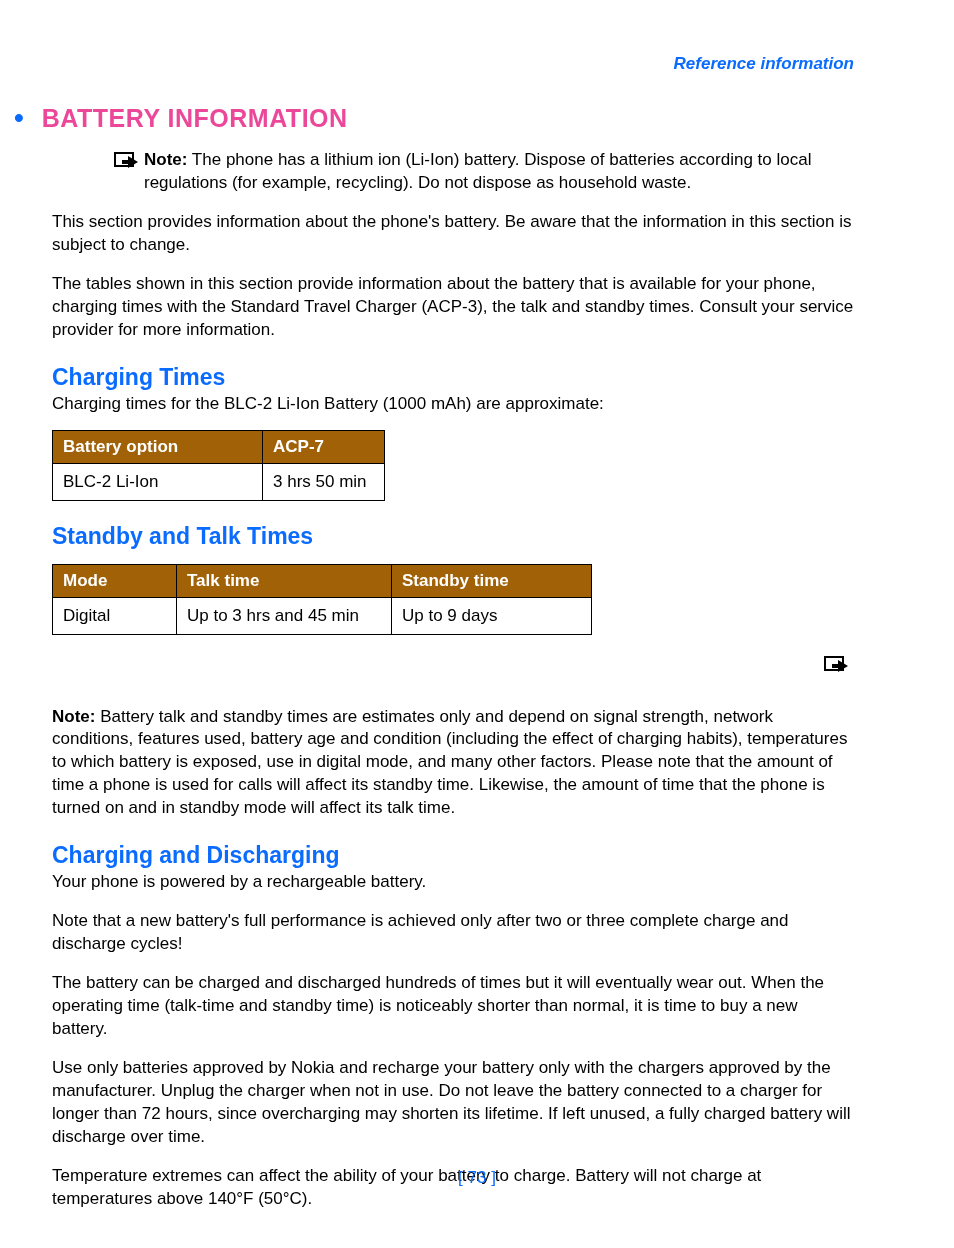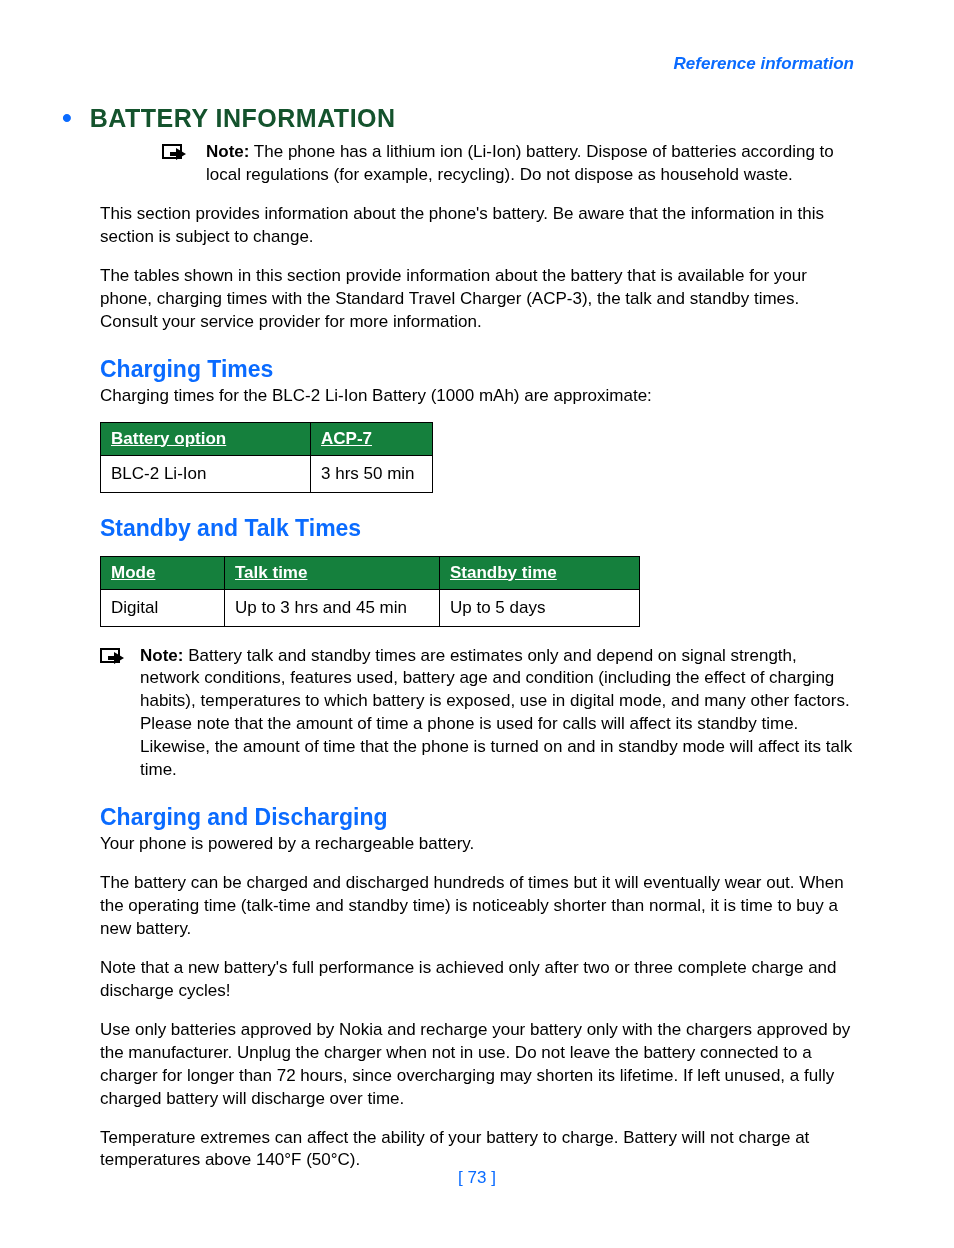--- a/index.html
+++ b/index.html
@@ -5,21 +5,21 @@
   * { box-sizing: border-box; margin: 0; padding: 0; }
   body {
     width: 954px;
     height: 1248px;
     background: #fff;
     font-family: "Trebuchet MS", "Lucida Sans", Arial, sans-serif;
     color: #000;
     position: relative;
   }
   .page {
-    padding: 54px 100px 0 100px;
+    padding: 54px 100px 0 52px;
   }
   .header-link {
     text-align: right;
     color: #0a6bff;
     font-style: italic;
     font-weight: bold;
     font-size: 17px;
     margin-bottom: 30px;
   }
   .section-title-row {
@@ -28,33 +28,32 @@
     gap: 18px;
     margin-left: -38px;
   }
   .bullet {
     color: #0a6bff;
     font-size: 28px;
     line-height: 1;
     font-weight: bold;
   }
   .section-title {
-    color: #14532d;
+    color: #ec4899;
     font-size: 25px;
     font-weight: bold;
     letter-spacing: 0.5px;
   }
   .content {
     padding-left: 62px;
   }
   .note-row {
     display: flex;
     align-items: flex-start;
-    gap: 14px;
-    margin-top: 8px;
+    margin-top: 16px;
   }
   .note-icon {
     width: 30px;
     height: 20px;
     flex-shrink: 0;
     position: relative;
     margin-top: 3px;
   }
   .note-icon svg { display: block; }
   .note-text {
@@ -77,43 +76,43 @@
   .subpara {
     font-size: 17px;
     line-height: 1.35;
   }
   table {
     border-collapse: collapse;
     margin-top: 14px;
     font-size: 17px;
   }
   th {
-    background: #15803d;
+    background: #a16207;
     color: #fff;
     text-align: left;
     font-weight: bold;
     padding: 6px 10px;
     border: 1px solid #000;
-    text-decoration: underline;
   }
   td {
     padding: 8px 10px;
     border: 1px solid #000;
     margin-top: 22px;
   }
   .table1 th:nth-child(1), .table1 td:nth-child(1) { width: 210px; }
   .table1 th:nth-child(2), .table1 td:nth-child(2) { width: 122px; }
   .table2 th:nth-child(1), .table2 td:nth-child(1) { width: 124px; }
   .table2 th:nth-child(2), .table2 td:nth-child(2) { width: 215px; }
   .table2 th:nth-child(3), .table2 td:nth-child(3) { width: 200px; }
   .note-block2 {
     display: flex;
-    align-items: flex-start;
-    gap: 10px;
+    align-items: flex-end;
+    gap: 30px;
     margin-top: 18px;
+    flex-direction: column;
   }
   .footer {
     position: absolute;
     bottom: 60px;
     left: 0;
     width: 100%;
     text-align: center;
     color: #0a6bff;
     font-weight: normal;
     font-size: 17px;
@@ -170,39 +169,39 @@
     <table class="table2">
       <tbody>
           <tr>
         <th>Mode</th>
         <th>Talk time</th>
         <th>Standby time</th>
       </tr>
       <tr>
         <td>Digital</td>
         <td>Up to 3 hrs and 45 min</td>
-        <td>Up to 5 days</td>
+        <td>Up to 9 days</td>
       </tr>
     </tbody>
       </table>
 
     <div class="note-block2">
       <span class="note-icon">
         <svg width="30" height="20" viewBox="0 0 30 20">
           <rect x="1" y="1" width="18" height="13" fill="none" stroke="#000" stroke-width="2"></rect>
           <polygon points="14,8 14,4 24,10 14,16 14,12 8,12 8,8" fill="#000"></polygon>
         </svg>
       </span>
       <div class="note-text">
         <span class="note-label">Note:</span><span> Battery talk and standby times are estimates only and depend on signal strength, network conditions, features used, battery age and condition (including the effect of charging habits), temperatures to which battery is exposed, use in digital mode, and many other factors. Please note that the amount of time a phone is used for calls will affect its standby time. Likewise, the amount of time that the phone is turned on and in standby mode will affect its talk time.</span>
       </div>
     </div>
 
     <h2 class="subheading">Charging and Discharging</h2>
     <p class="subpara">Your phone is powered by a rechargeable battery.</p>
+    <p class="para">Note that a new battery's full performance is achieved only after two or three complete charge and discharge cycles!</p>
     <p class="para">The battery can be charged and discharged hundreds of times but it will eventually wear out. When the operating time (talk-time and standby time) is noticeably shorter than normal, it is time to buy a new battery.</p>
-    <p class="para">Note that a new battery's full performance is achieved only after two or three complete charge and discharge cycles!</p>
     <p class="para">Use only batteries approved by Nokia and recharge your battery only with the chargers approved by the manufacturer. Unplug the charger when not in use. Do not leave the battery connected to a charger for longer than 72 hours, since overcharging may shorten its lifetime. If left unused, a fully charged battery will discharge over time.</p>
     <p class="para">Temperature extremes can affect the ability of your battery to charge. Battery will not charge at temperatures above 140°F (50°C).</p>
   </div>
 </div>
 
 <div class="footer">[ 73 ]</div>
 
 </body></html>

